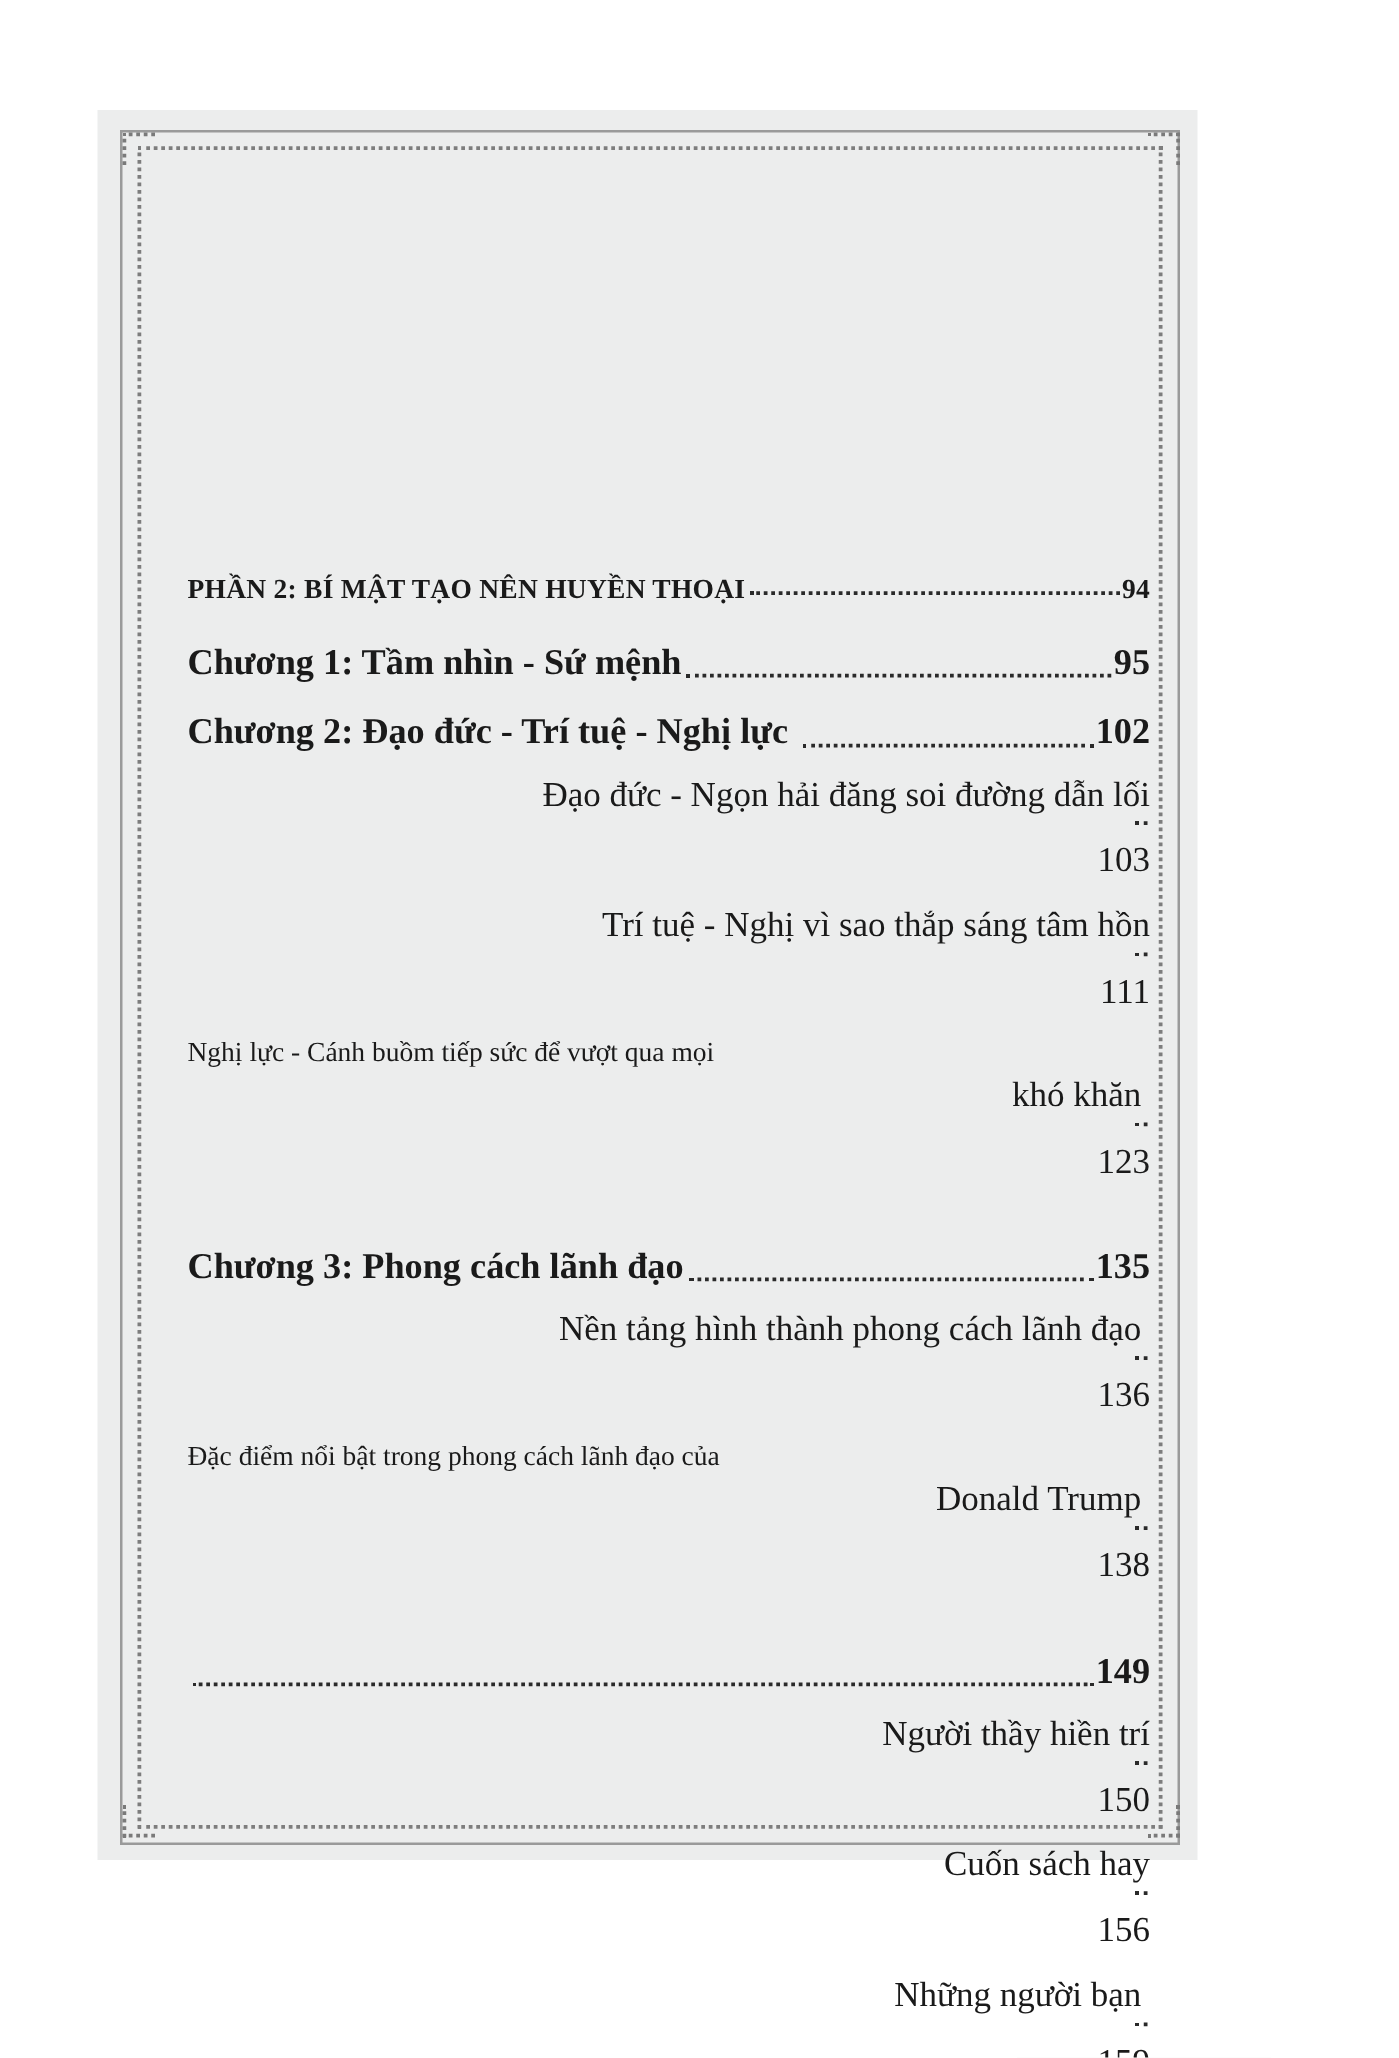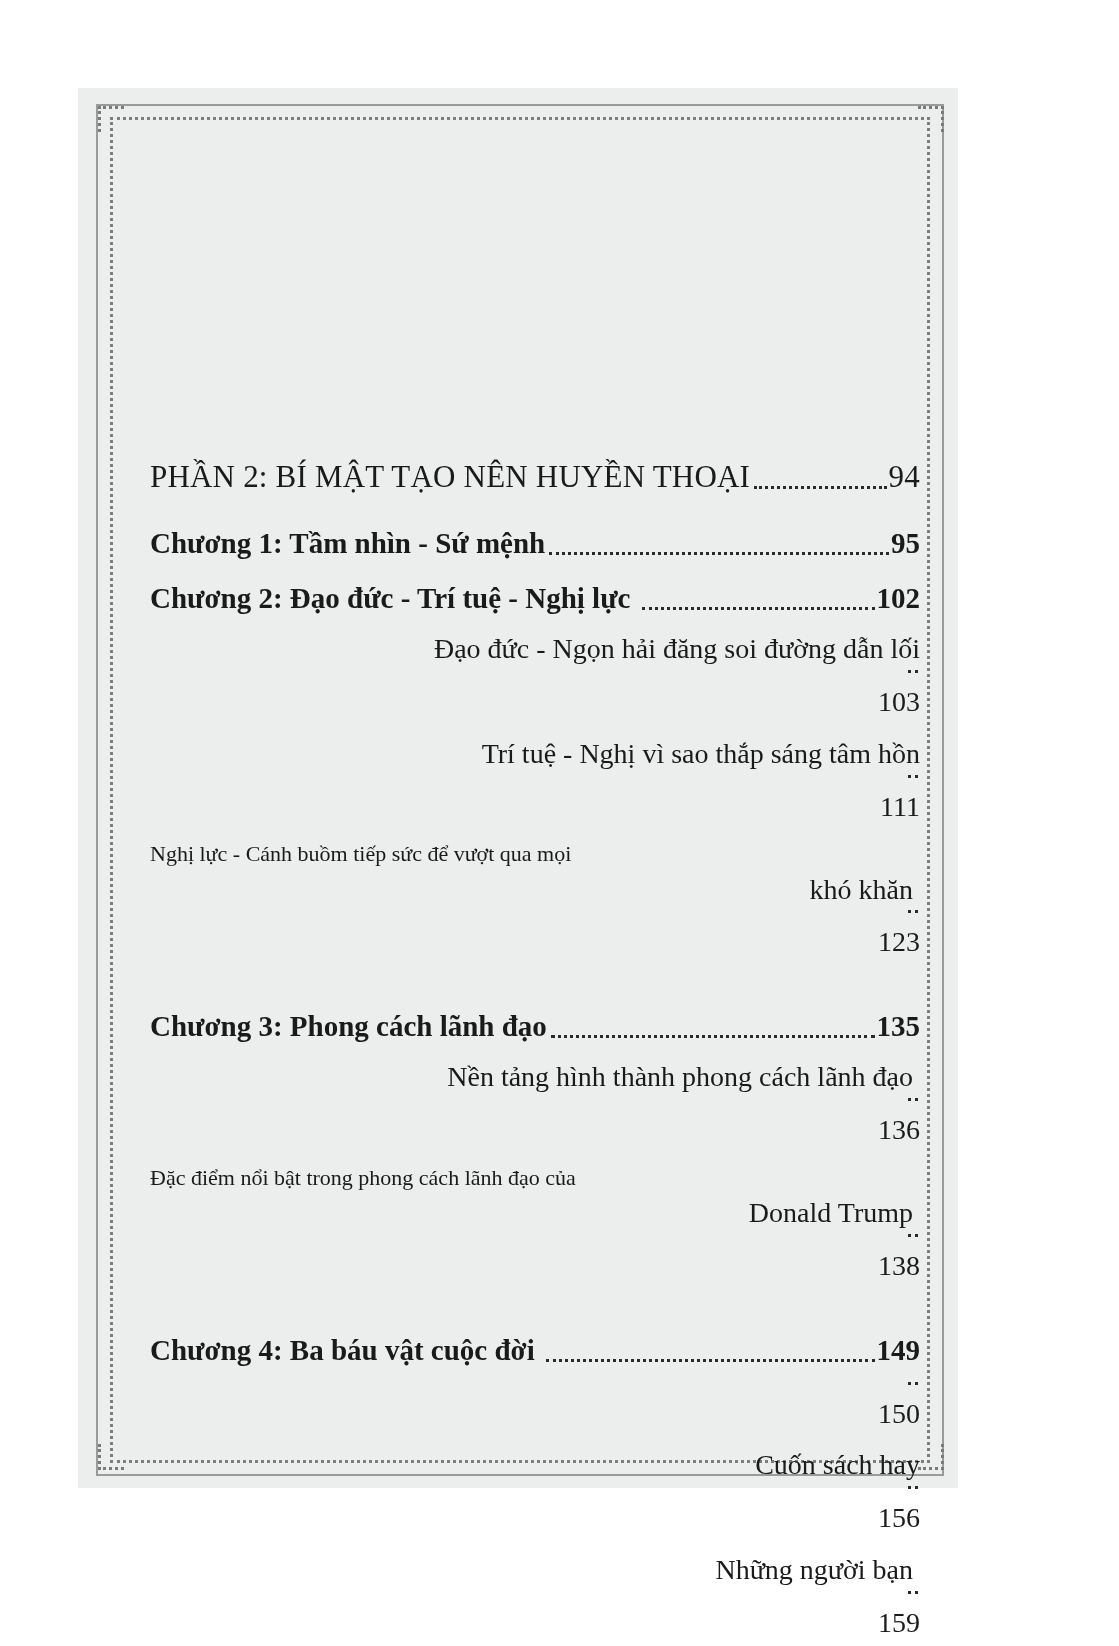--- a/index.html
+++ b/index.html
@@ -88,22 +88,22 @@
     height: 1px;
   }
   .page-num {
     flex: 0 0 auto;
     white-space: nowrap;
   }
 
   
   .lvl-part .title-text,
   .lvl-part .page-num {
-    font-size: 31px;
-    font-weight: normal;
+    font-size: 22px;
+    font-weight: bold;
     letter-spacing: 0.2px;
   }
   .lvl-part { margin-bottom: 24px; }
   .lvl-part .dots { border-bottom-width: 3px; margin-bottom: 10px; }
 
   
   .lvl-chapter .title-text,
   .lvl-chapter .page-num {
     font-size: 29px;
     font-weight: bold;
@@ -201,26 +201,26 @@
       <div class="toc-row lvl-section" style="margin-bottom:0;">
         <span class="title-text">Donald Trump </span>
         <span class="dots"></span>
         <span class="page-num">138</span>
       </div>
     </div>
 
     <div class="spacer-lg"></div>
 
     <div class="toc-row lvl-chapter">
-      <span class="title-text">Chương 4: Ba báu vật cuộc đời </span>
       <span class="dots"></span>
       <span class="page-num">149</span>
     </div>
 
     <div class="toc-row lvl-section">
+      <span class="title-text">Người thầy hiền trí</span>
       <span class="dots"></span>
       <span class="page-num">150</span>
     </div>
 
     <div class="toc-row lvl-section">
       <span class="title-text">Cuốn sách hay</span>
       <span class="dots"></span>
       <span class="page-num">156</span>
     </div>
 

